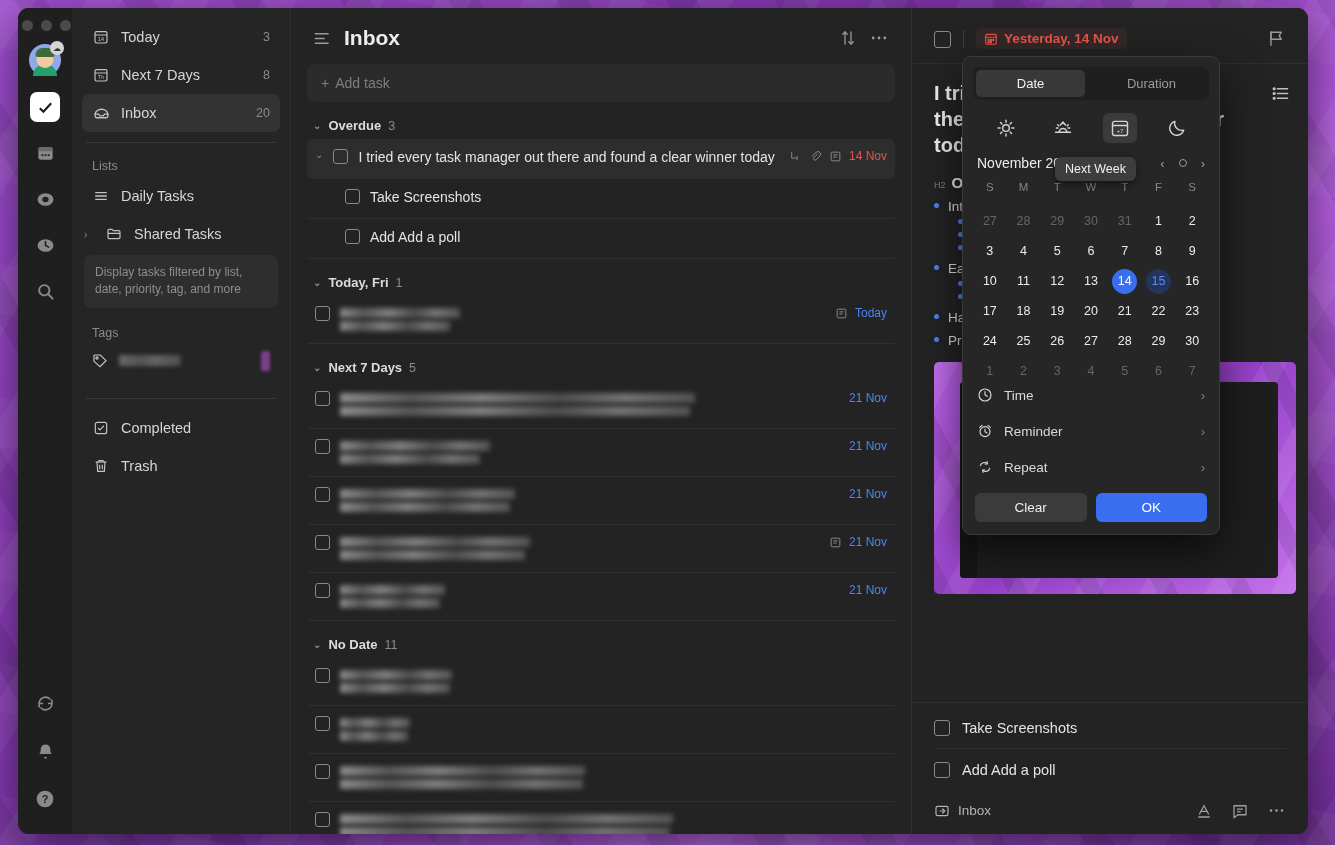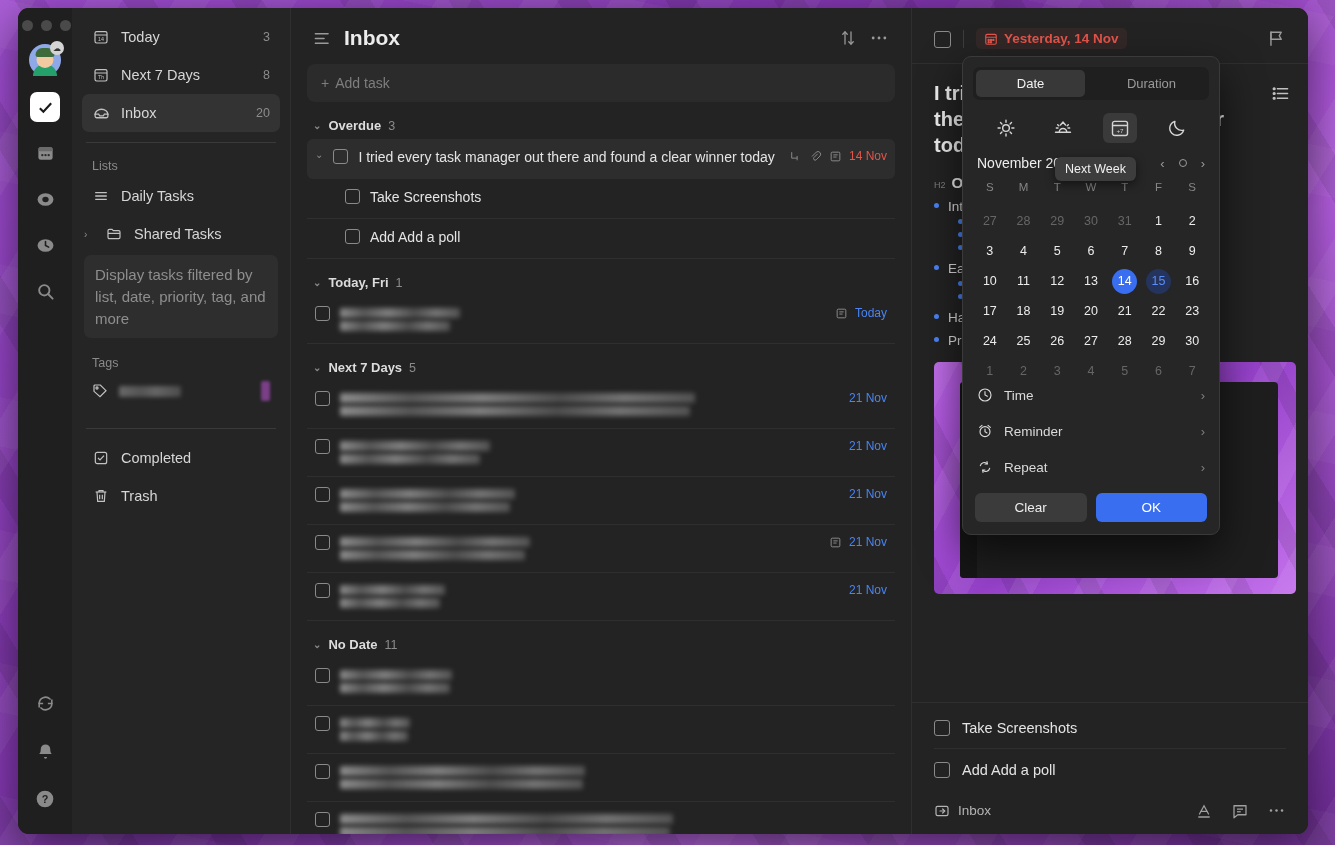--- a/index.html
+++ b/index.html
@@ -114,21 +114,21 @@
   }
   .nav-item.sel { background: #333333; }
   .nav-item .ico { width: 18px; display: flex; align-items: center; justify-content: center; color: #c2c2c2; }
   .nav-item .lbl { flex: 1; }
   .nav-item .cnt { color: #8c8c8c; font-size: 12.5px; }
   .divider { height: 1px; background: #3a3a3a; margin: 10px 4px; }
   .sec-title { color: #8a8a8a; font-size: 12.5px; padding: 6px 10px 4px 10px; }
   .filter-box {
     background: #2e2e2e; border-radius: 7px;
     padding: 9px 11px; color: #8e8e8e;
-    font-size: 15px; line-height: 1.45;
+    font-size: 12px; line-height: 1.45;
     margin: 2px 2px 0 2px;
   }
   .tag-row { display: flex; align-items: center; height: 34px; padding: 0 10px; gap: 11px; }
   .blur-bar {
     background: linear-gradient(90deg,#6a6a6a,#545454 35%,#656565 60%,#4c4c4c);
     filter: blur(2.2px); border-radius: 2px; height: 11px;
   }
   .tag-color { width: 9px; height: 20px; background: #7a3f86; border-radius: 2px; margin-left: auto; filter: blur(1.4px); }
 
   

